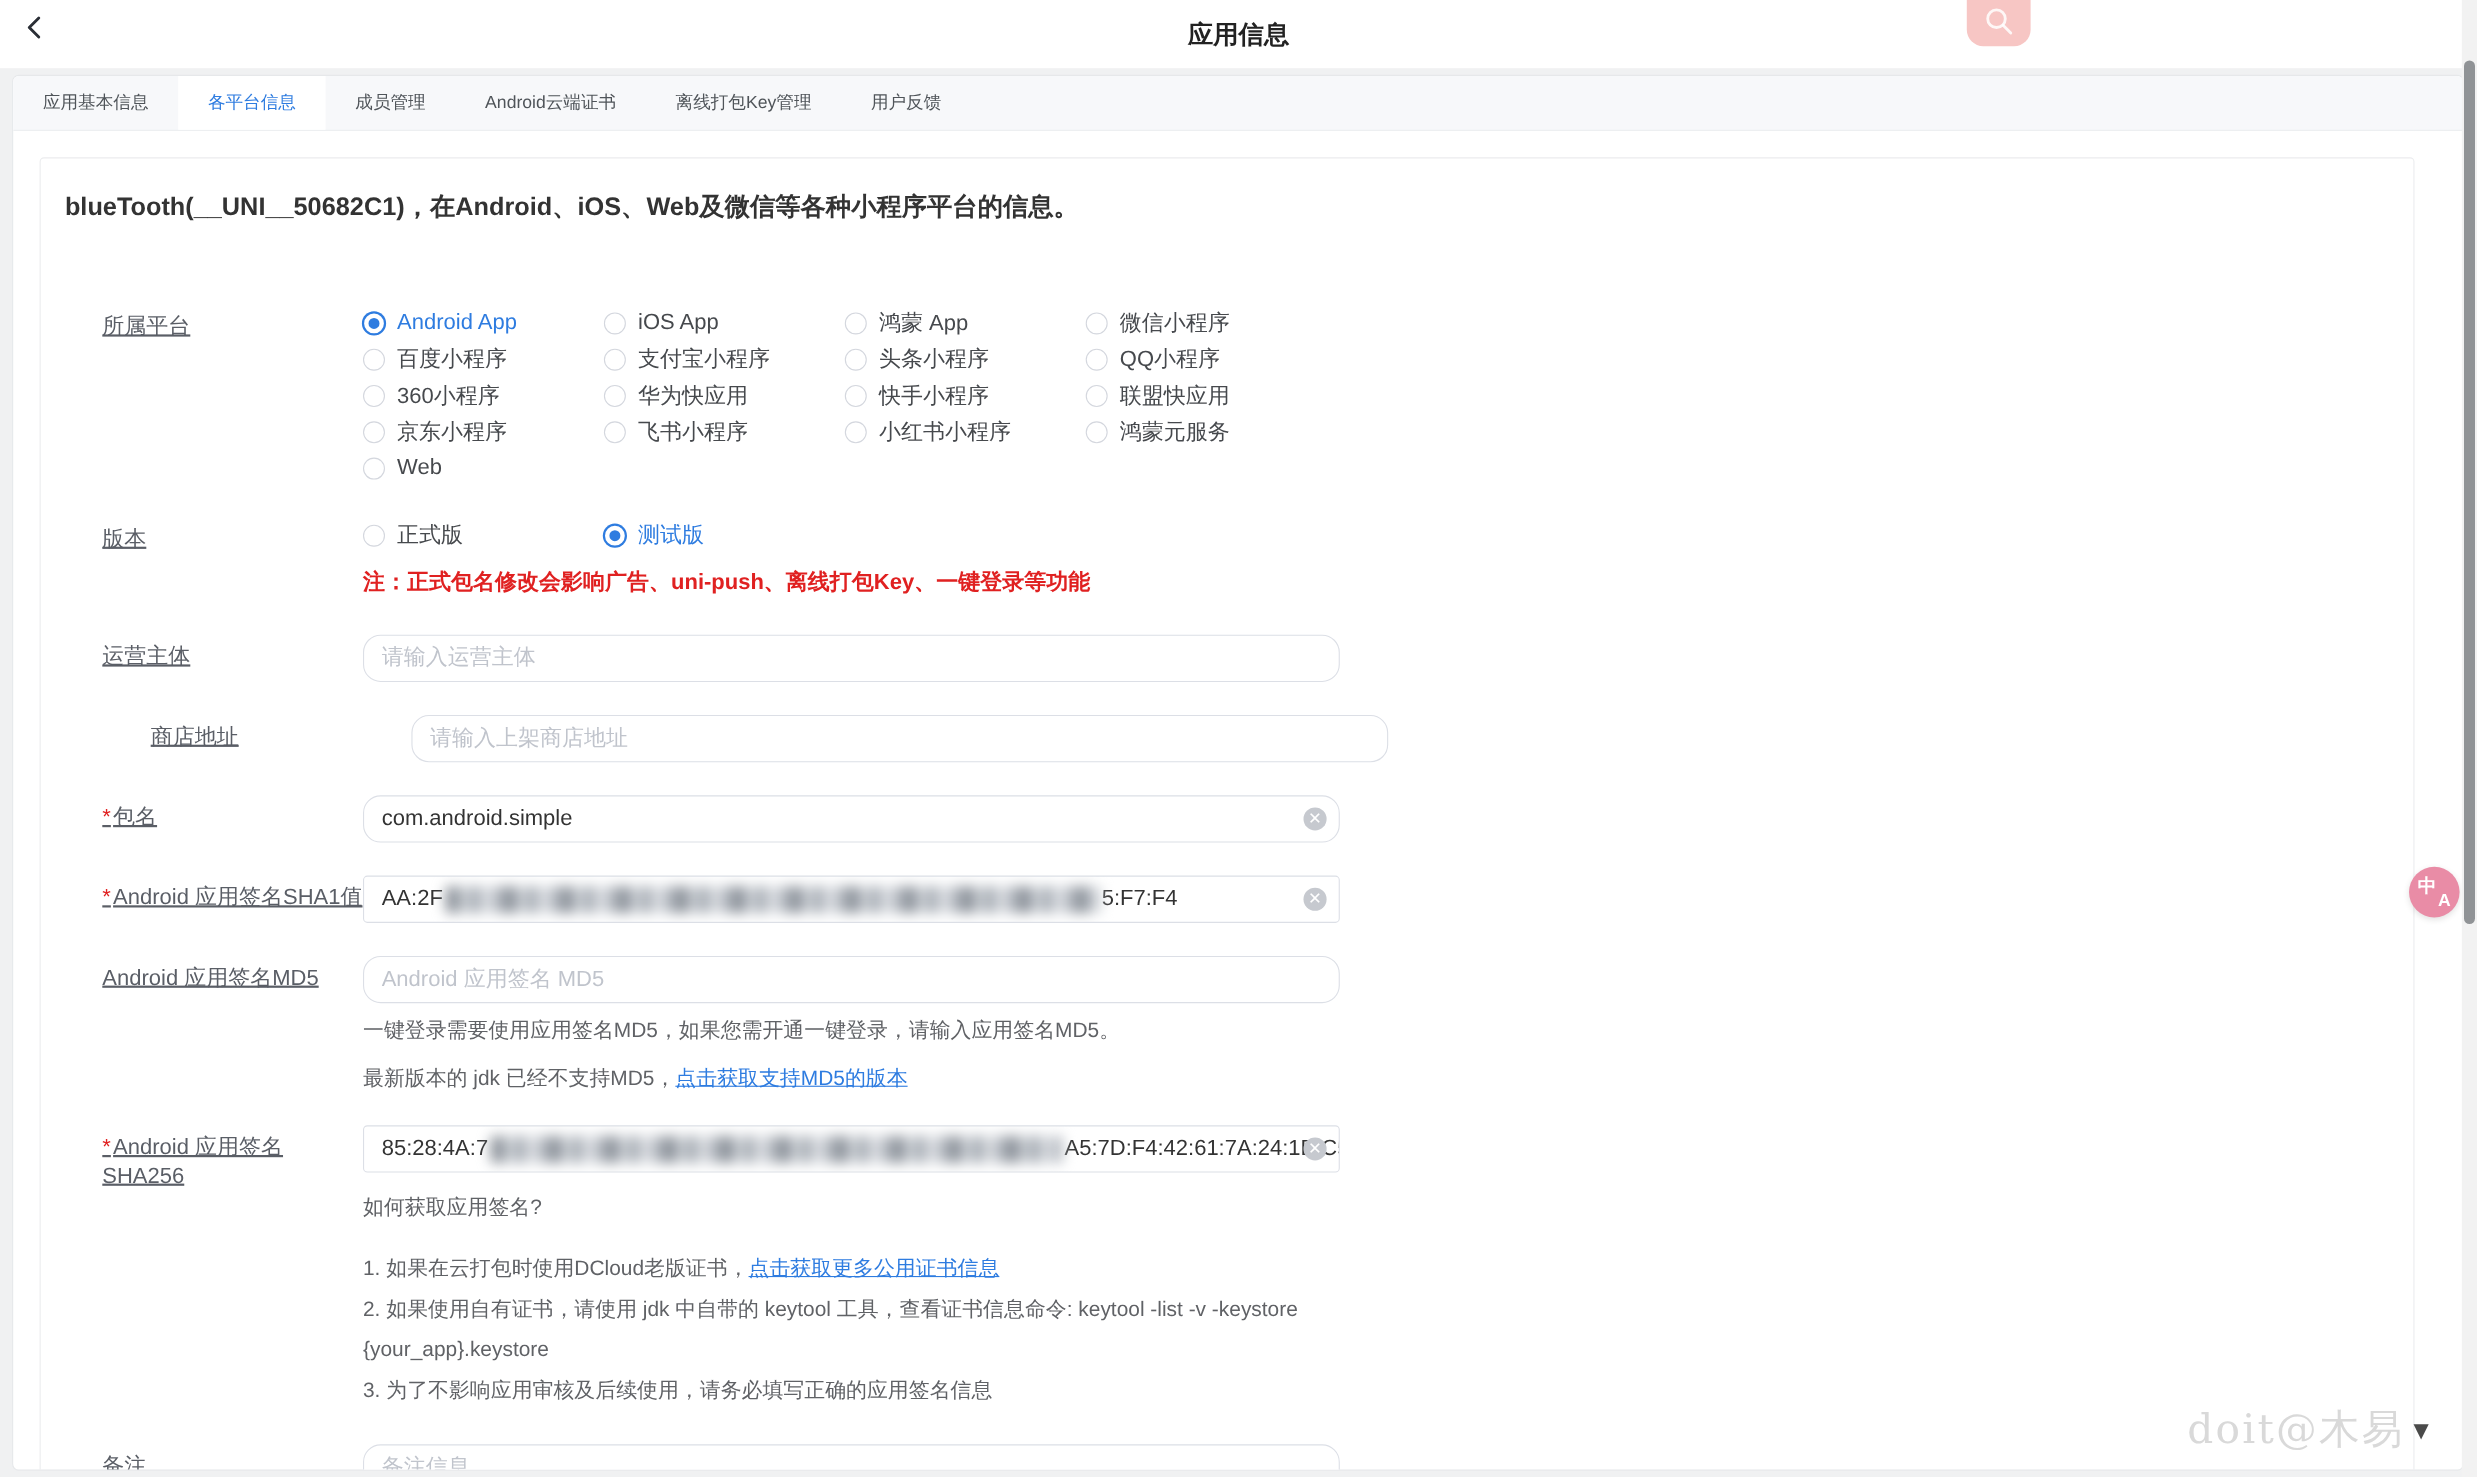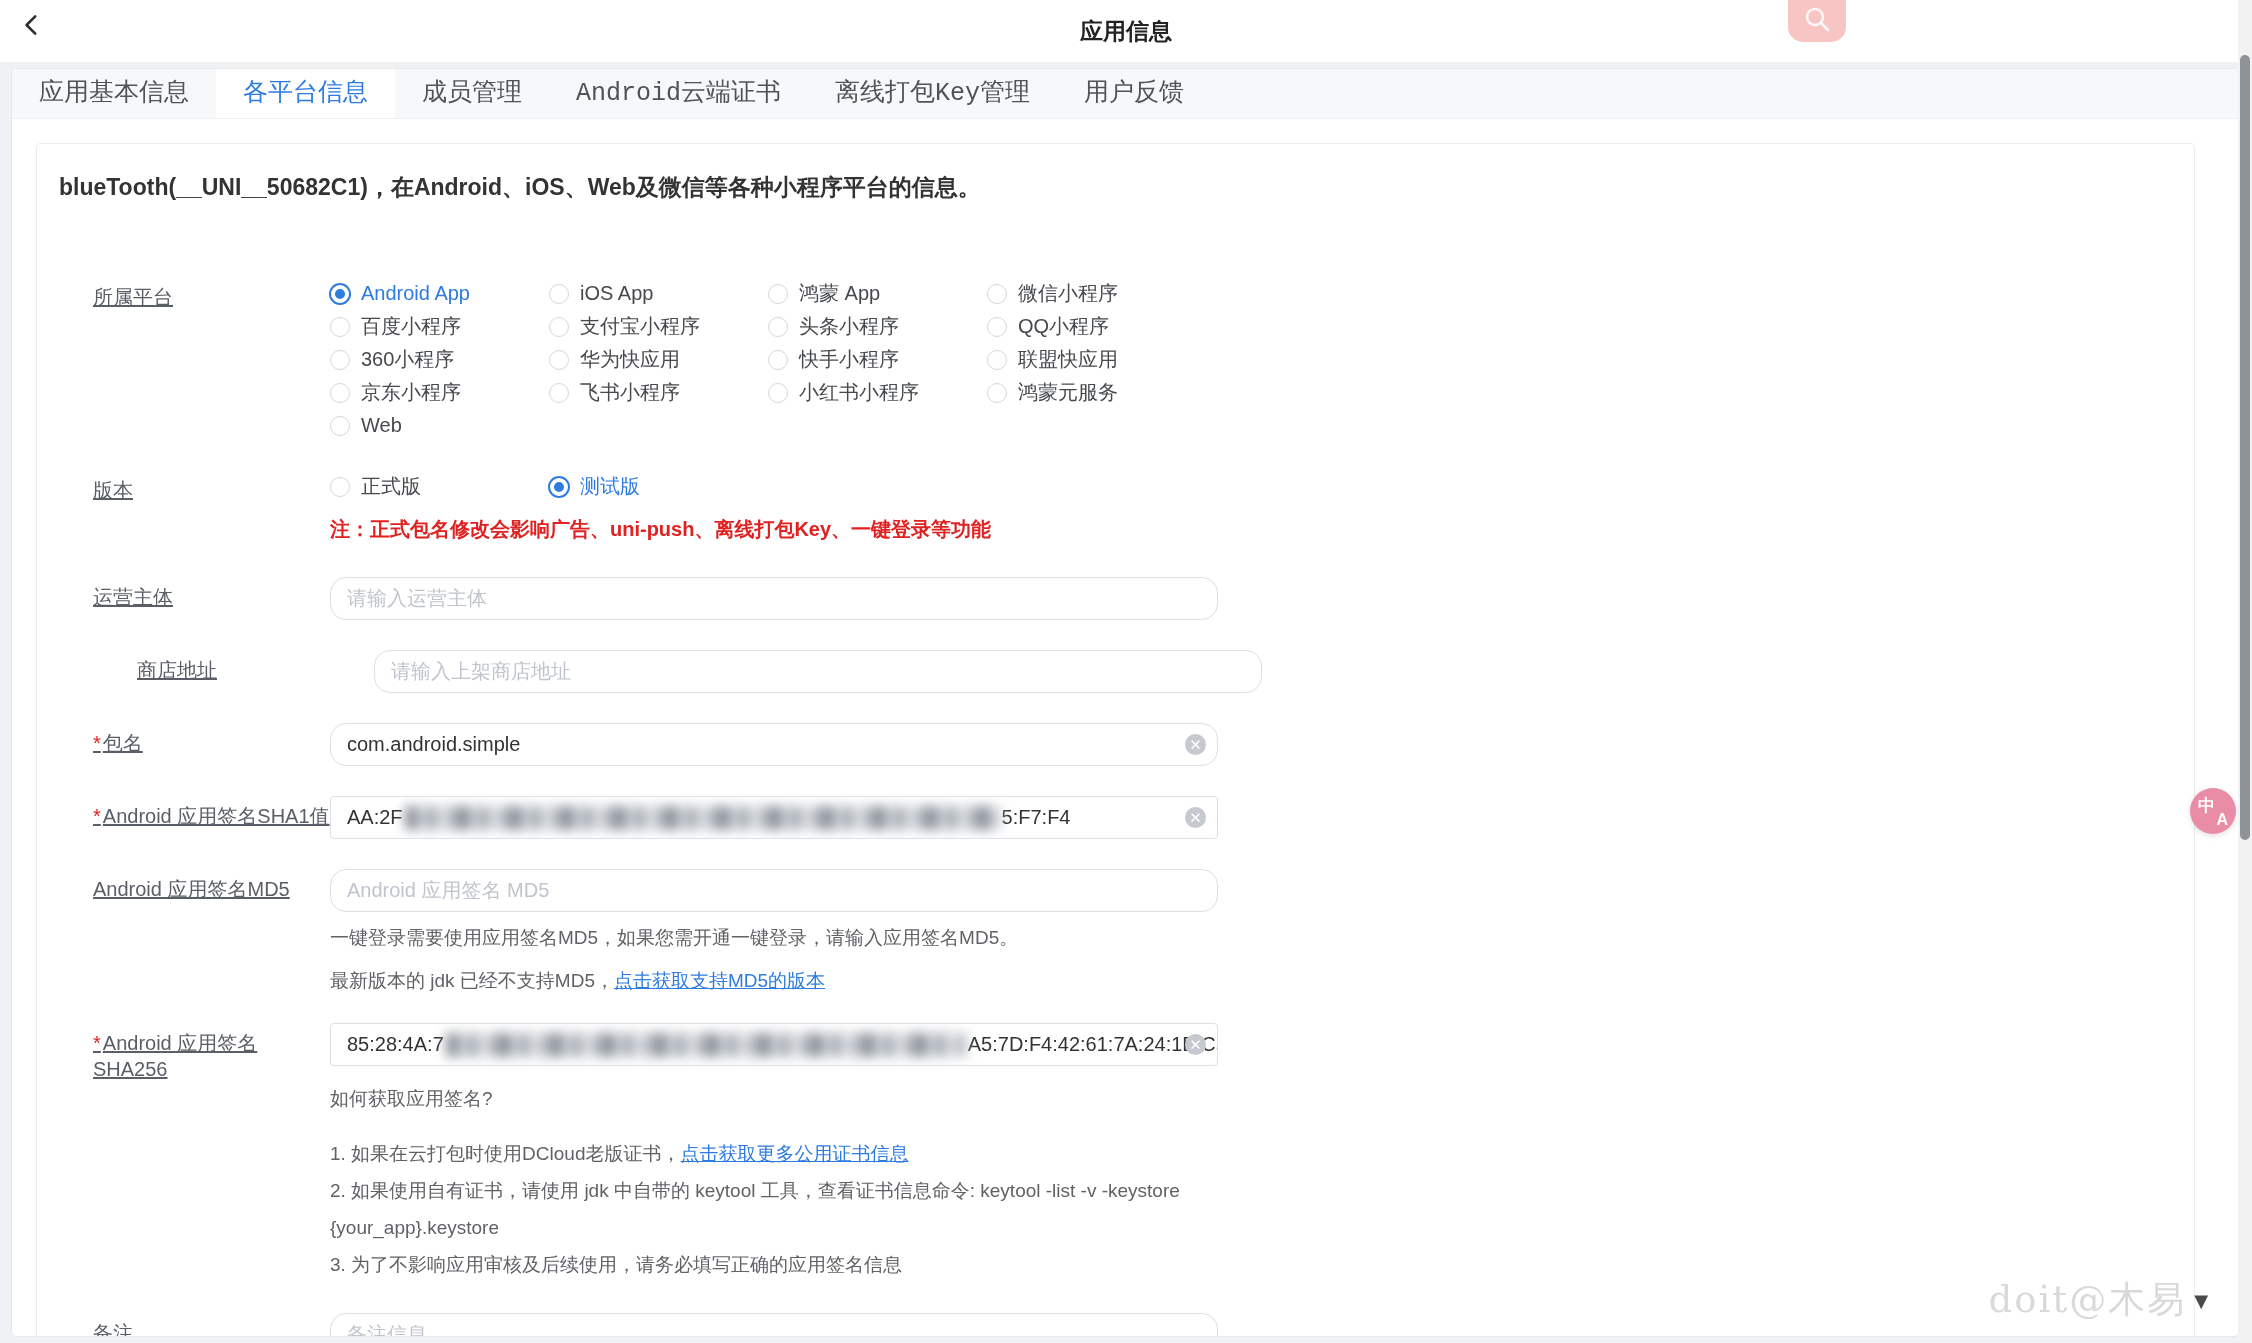--- a/index.html
+++ b/index.html
@@ -10,21 +10,21 @@
   html,body{width:2252px;height:1343px;overflow:hidden;}
   body{font-family:"Liberation Sans","DejaVu Sans",sans-serif;background:#f0f1f2;position:relative;color:var(--text);}
   
   .navbar{height:62px;background:#fff;position:relative;display:flex;align-items:center;justify-content:center;}
   .back{position:absolute;left:16px;top:9px;width:32px;height:32px;display:flex;align-items:center;justify-content:center;cursor:pointer;}
   .nav-title{font-size:23px;font-weight:bold;color:#222;}
   .avatar{position:absolute;left:1788px;top:-16px;width:58px;height:58px;border-radius:15px;background:#f7c6c4;display:flex;align-items:flex-end;justify-content:center;padding-bottom:8px;}
   
   .card{position:absolute;left:11px;top:68px;width:2229px;height:1269px;background:#fff;border:1px solid #e6e8ea;border-radius:6px;overflow:hidden;}
   .tabbar{height:50px;background:#f7f8fa;border-bottom:1px solid #eceef0;display:flex;align-items:stretch;}
-  .tab{padding:0 27px;line-height:50px;font-size:25px;color:#4f5459;cursor:pointer;white-space:nowrap;font-family:Liberation Mono, monospace;}
+  .tab{padding:0 27px;line-height:50px;font-size:16px;color:#4f5459;cursor:pointer;white-space:nowrap;}
   .tab.active{background:#fff;color:var(--accent);}
   .content{padding:24px 44px 0 24px;}
   .panel{border:1px solid #ebecee;border-radius:4px;min-height:1180px;}
   .heading{padding:28px 22px 10px;font-size:23px;font-weight:600;color:#333;}
   
   .form{padding:64px 0 0 56px;}
   .row{display:flex;align-items:flex-start;}
   .row .lbl{width:237px;flex:0 0 237px;font-size:20px;color:var(--label);padding-top:7px;line-height:26px;text-decoration:underline;}
   .req::before{content:"*";color:#e02121;margin-right:2px;}
   .ctrl{width:888px;align-items:center;}

